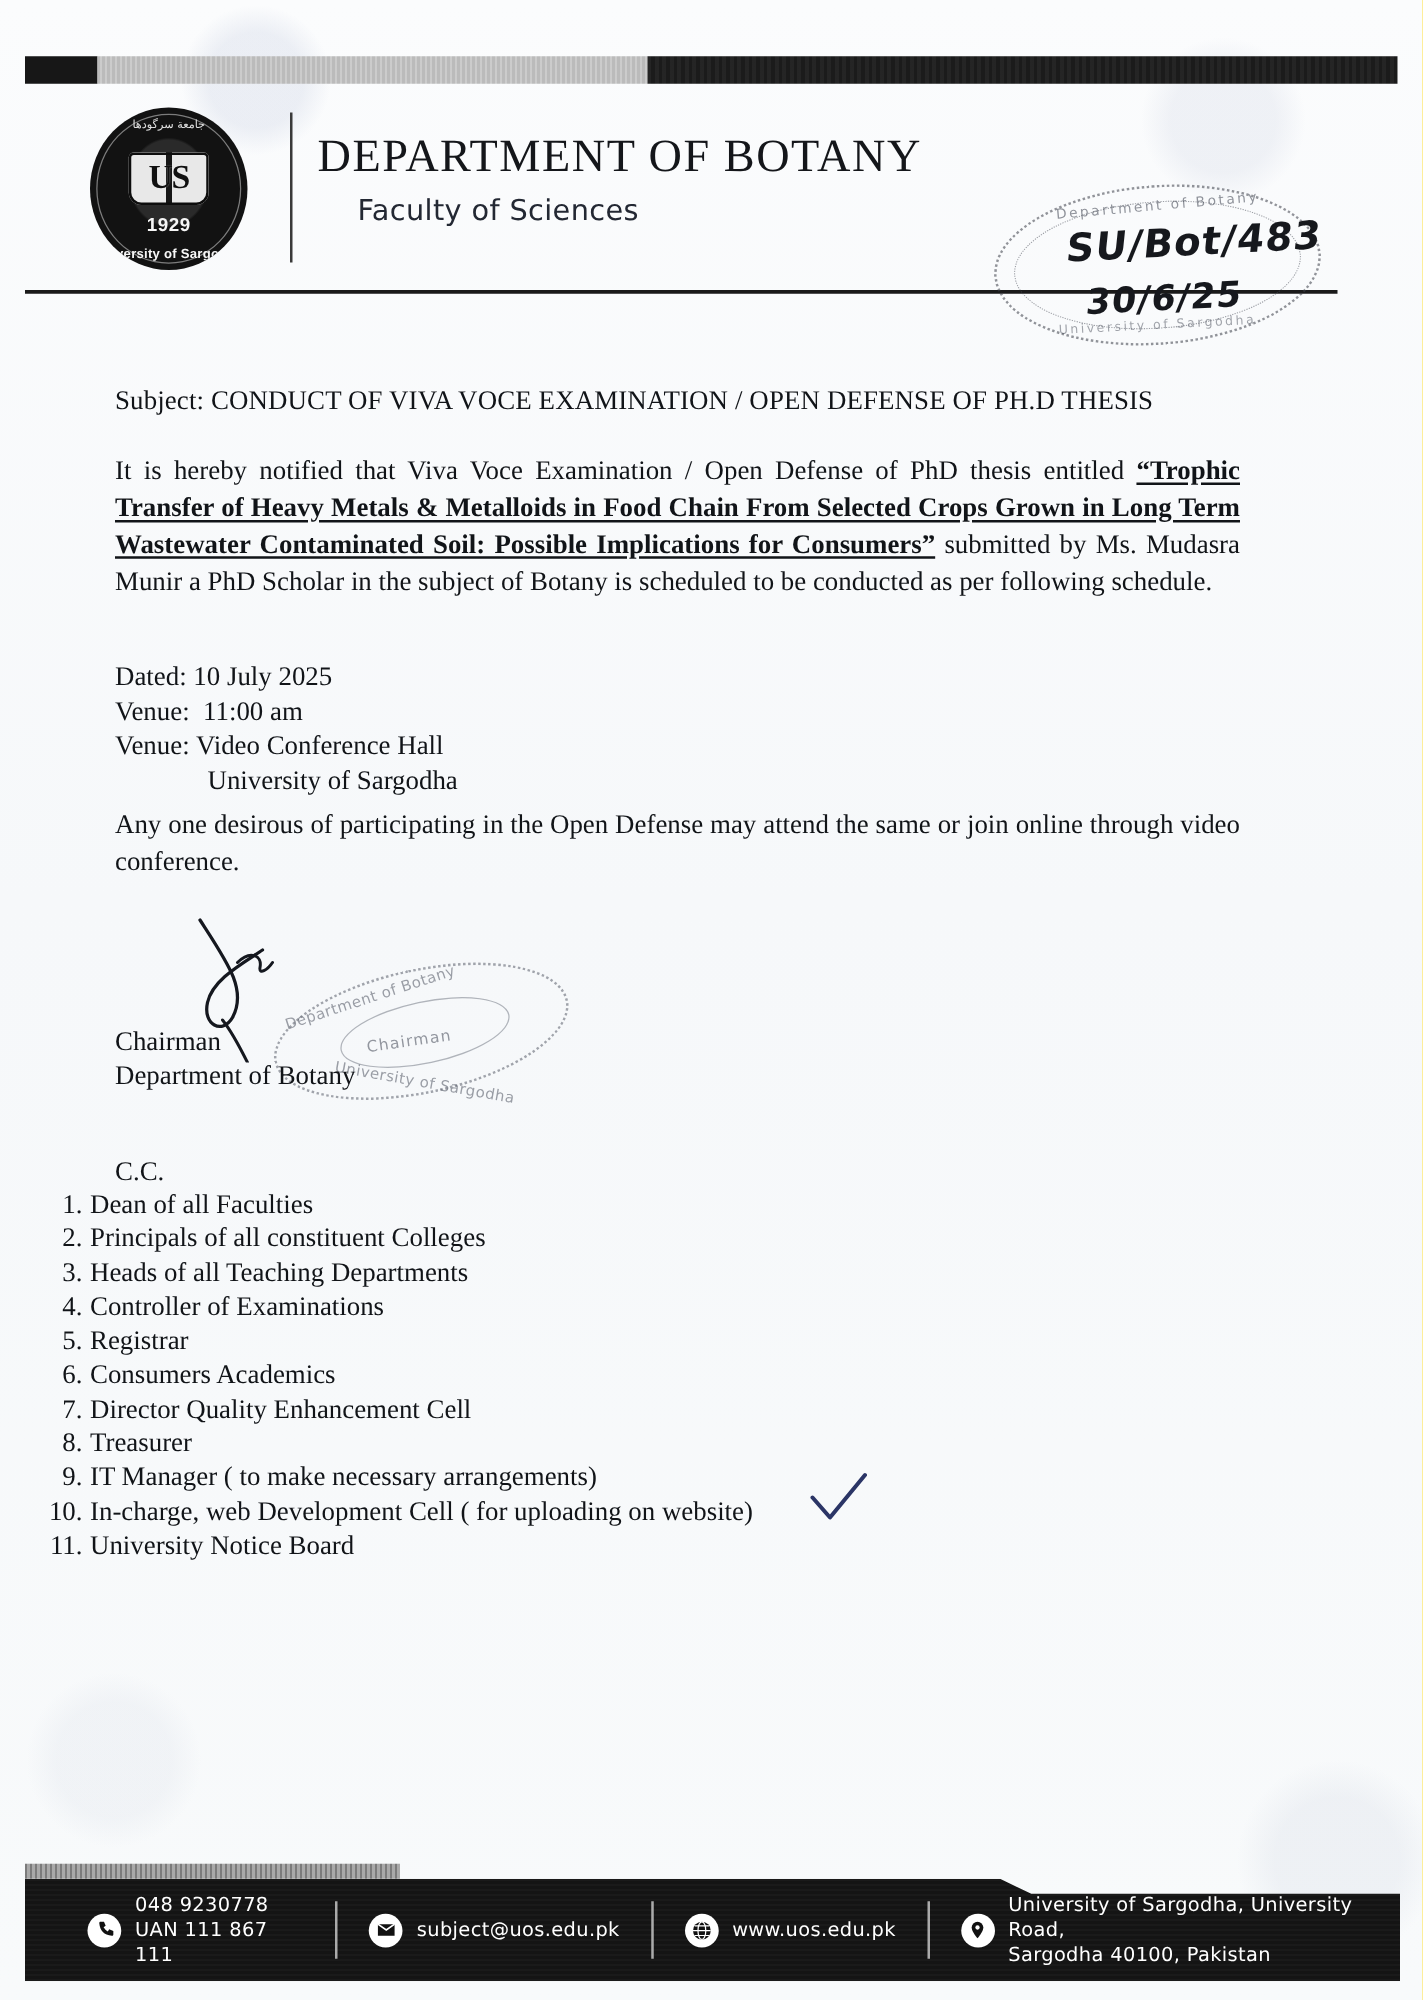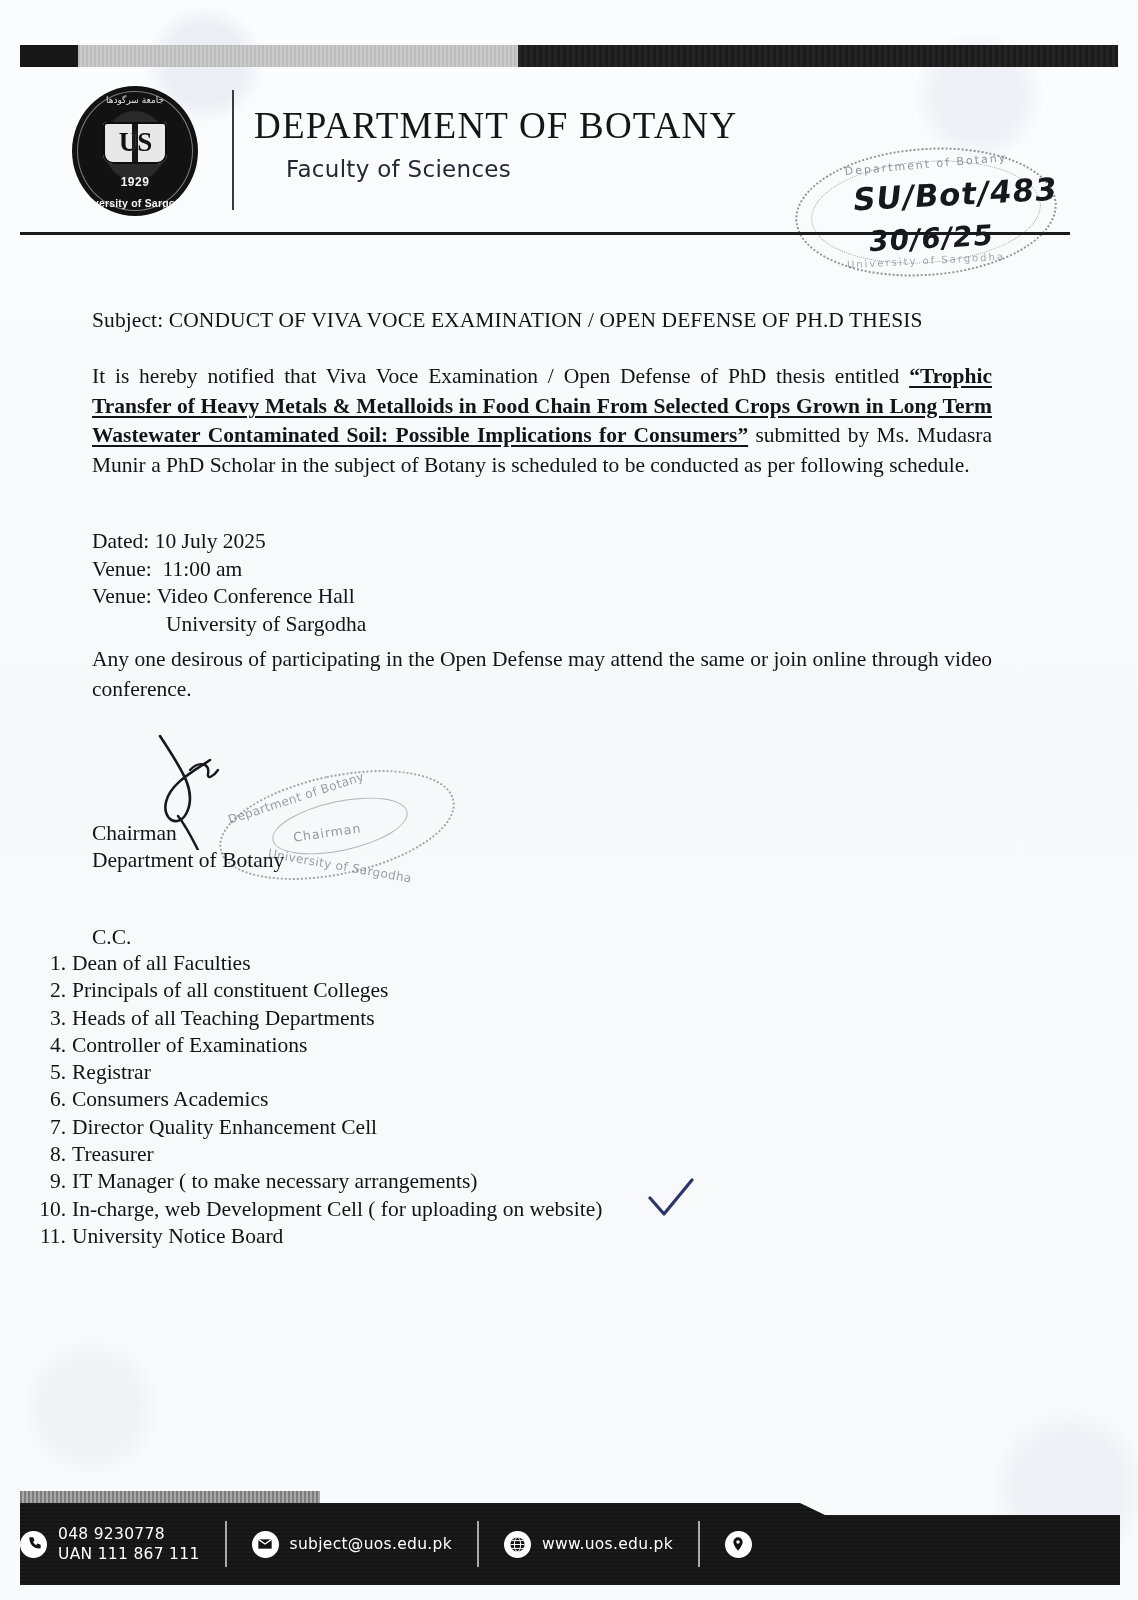--- a/index.html
+++ b/index.html
@@ -59,21 +59,21 @@
     font-family:"Liberation Serif", serif; font-weight:700; font-size:27px;
     letter-spacing:-1px; color:#101010; text-shadow:0 0 1px rgba(255,255,255,.6);
   }
   .logo .arc-top {
     position:absolute; left:0; right:0; top:9px; text-align:center;
     color:#f2f2f2; font-size:9px; letter-spacing:.5px; opacity:.92;
     font-family:"DejaVu Sans", sans-serif;
   }
   .logo .year {
     position:absolute; left:0; right:0; bottom:27px; text-align:center;
-    color:#f5f5f5; font-size:12px; font-weight:700; letter-spacing:.5px;
+    color:#f5f5f5; font-size:15px; font-weight:700; letter-spacing:.5px;
     font-family:"Liberation Sans", sans-serif;
   }
   .logo .arc-bot {
     position:absolute; left:0; right:0; bottom:7px; text-align:center;
     color:#f7f7f7; font-size:10.5px; font-weight:700; letter-spacing:.2px;
     font-family:"Liberation Sans", sans-serif;
   }
   .vdivider { position:absolute; left:160px; top:6px; width:2px; height:120px; background:#3a3a3a; }
   .dept-title {
     position:absolute; left:182px; top:20px;
@@ -174,21 +174,21 @@
 
   
   .footer-graybar { position:absolute; left:20px; top:1491px; width:300px; height:12px;
       background:#9a9a9a;
       background-image:repeating-linear-gradient(90deg, rgba(0,0,0,.2) 0 2px, rgba(255,255,255,.15) 2px 4px); }
   .footer {
     position:absolute; left:20px; top:1503px; width:1100px; height:82px;
     background:#141414;
     background-image:repeating-linear-gradient(0deg, rgba(255,255,255,.028) 0 2px, rgba(0,0,0,0) 2px 4px);
     clip-path: polygon(0 0, 780px 0, 805px 12px, 1100px 12px, 1100px 82px, 0 82px);
-    display:flex; align-items:center; gap:8px;
+    display:flex; align-items:center; padding-left:50px; gap:8px;
   }
   .fgroup { display:flex; align-items:center; gap:11px; color:#fff;
       font-family:"DejaVu Sans", sans-serif; font-size:15.5px; line-height:20px; letter-spacing:.3px; }
   .fsep { width:2px; height:46px; background:#cfcfcf; opacity:.8; margin:0 17px; }
   .ficon { width:27px; height:27px; border-radius:50%; background:#fff; flex:0 0 27px;
       display:flex; align-items:center; justify-content:center; }
   .ficon svg { display:block; }
   .f-two { display:flex; flex-direction:column; }
 </style>
 </head>
@@ -322,16 +322,20 @@
 
     <div class="fsep"></div>
 
     <div class="fgroup">
       <span class="ficon">
         <svg width="16" height="16" viewBox="0 0 24 24">
             <path d="M12 2a7 7 0 0 1 7 7c0 5.2-7 13-7 13S5 14.2 5 9a7 7 0 0 1 7-7z" fill="#111"></path>
             <circle cx="12" cy="9" r="2.6" fill="#fff"></circle>
           </svg>
       </span>
+      <span class="f-two">
+        <span>University of Sargodha, University Road,</span>
+        <span>Sargodha 40100, Pakistan</span>
+      </span>
     </div>
 
   </div>
 </div>
 
 </body></html>

